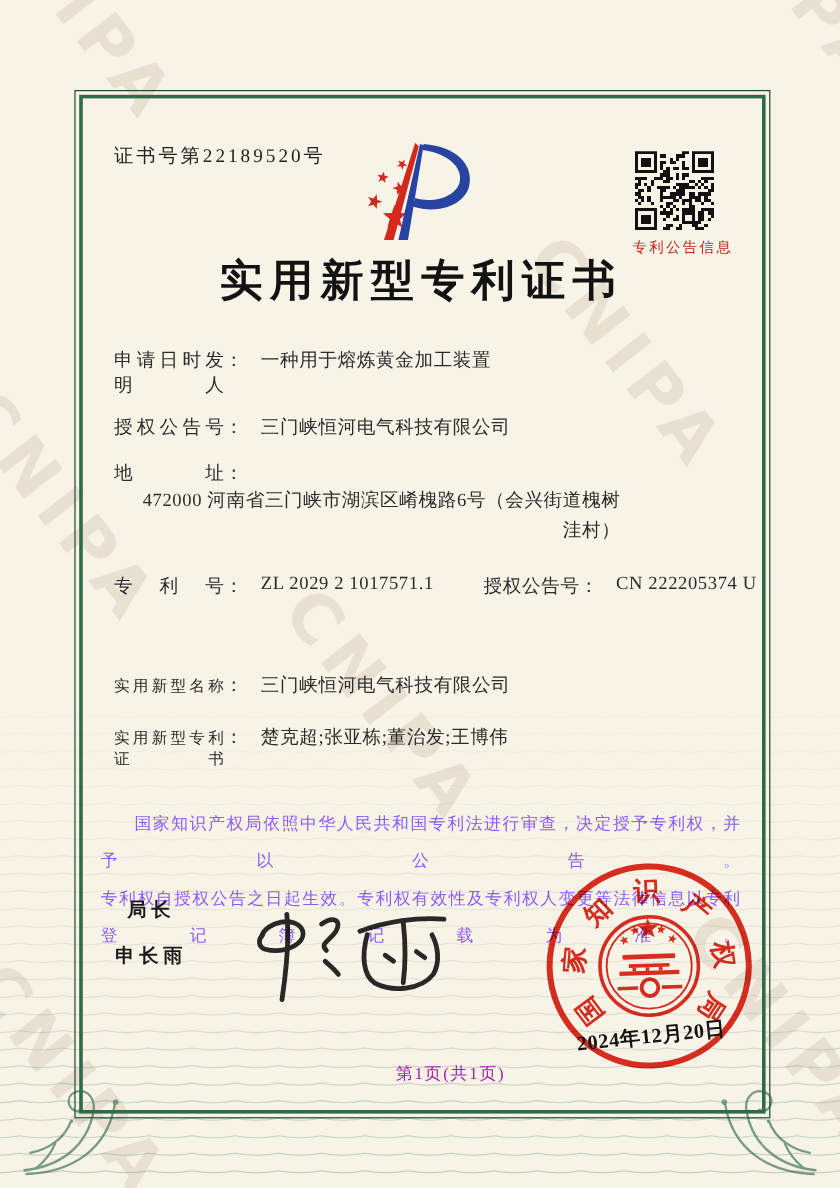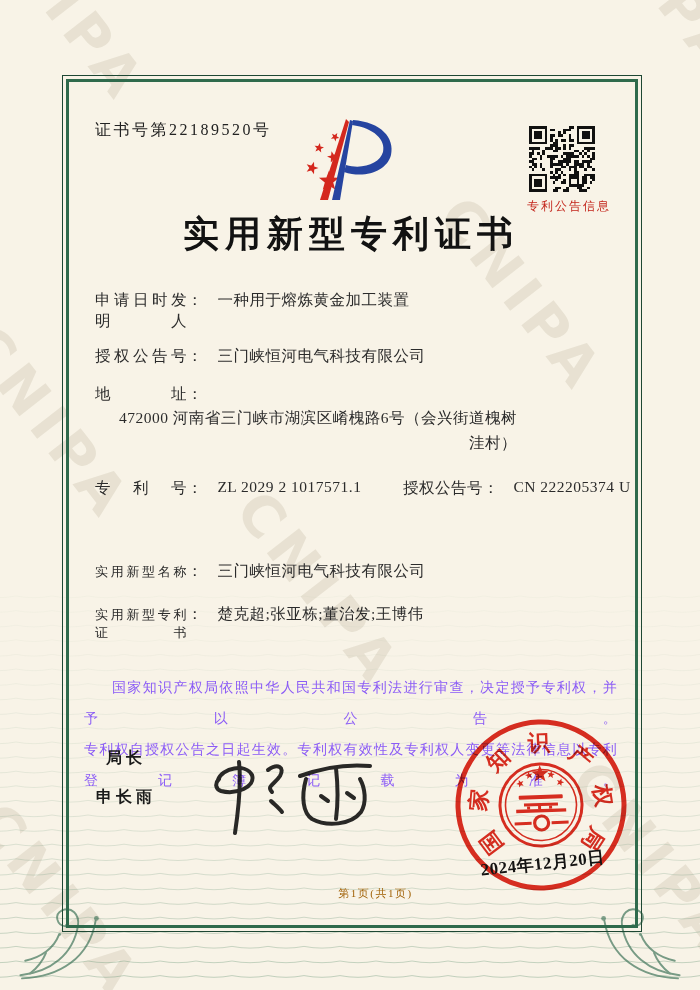--- a/index.html
+++ b/index.html
@@ -65,21 +65,21 @@
   .signer{position:absolute;left:96px;top:748px;font-family:"Liberation Sans","DejaVu Sans",sans-serif;
     font-weight:700;font-size:16px;letter-spacing:4px;color:#1a1a1a;text-align:center;}
   .signer .nm{display:block;margin-top:18px;}
   #sig{position:absolute;left:198px;top:728px;width:190px;height:115px;mix-blend-mode:multiply;}
   
   #seal{position:absolute;left:452px;top:716px;width:178px;height:178px;mix-blend-mode:multiply;transform:rotate(-2deg);}
   #seal text.arc{font-size:22px;font-weight:700;fill:#dc2f23;font-family:"Liberation Serif",serif;}
   #seal text.dt{font-size:17px;font-weight:700;fill:#151515;letter-spacing:.5px;font-family:"Liberation Serif",serif;}
   
   .footer{position:absolute;left:62px;top:886px;width:627px;text-align:center;
-    font-size:11px;letter-spacing:1.5px;color:#a16207;}
+    font-size:14px;letter-spacing:1.5px;color:#a21caf;}
 </style>
 </head>
 <body>
 
 <div class="sheet">
 
   <span class="wm wm1">CNIPA</span>
   <span class="wm wm2">CNIPA</span>
   <span class="wm wm3">CNIPA</span>
   <span class="wm wm4">CNIPA</span>

